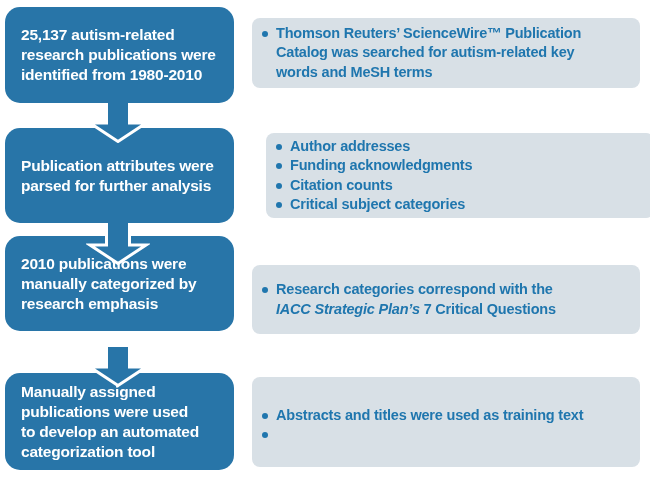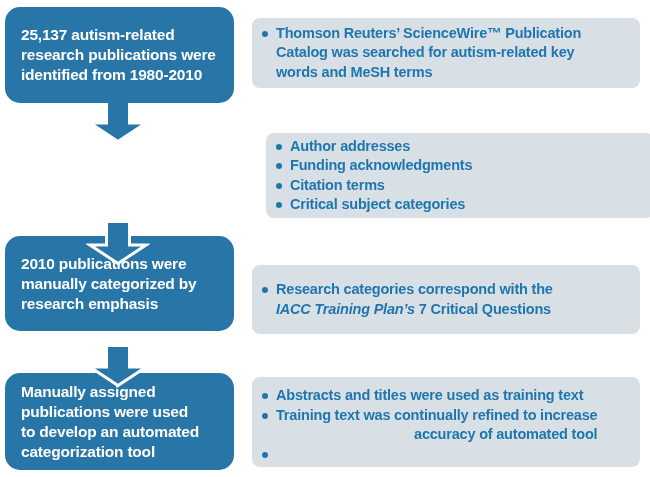--- a/index.html
+++ b/index.html
@@ -120,33 +120,37 @@
 Catalog was searched for autism-related key
 words and MeSH terms</span>
       </li>
     </ul>
   </div>
 
   <svg class="arrow a1" width="64" height="40" viewBox="0 0 64 40">
     <path d="M20.5,0 L20.5,20 L4,20 L32,38.5 L60,20 L43.5,20 L43.5,0"></path>
   </svg>
 
+  <div class="step-box b2">
+    <div class="step-text">Publication attributes were
+parsed for further analysis</div>
+  </div>
   <div class="panel g2">
     <ul>
       <li class="bullet">
         <span class="dot"></span>
         <span class="txt">Author addresses</span>
       </li>
       <li class="bullet">
         <span class="dot"></span>
         <span class="txt">Funding acknowledgments</span>
       </li>
       <li class="bullet">
         <span class="dot"></span>
-        <span class="txt">Citation terms</span>
+        <span class="txt">Citation counts</span>
       </li>
       <li class="bullet">
         <span class="dot"></span>
         <span class="txt">Critical subject categories</span>
       </li>
     </ul>
   </div>
 
   <svg class="arrow a2" width="64" height="42" viewBox="0 0 64 42">
     <path d="M20.5,0 L20.5,22 L4,22 L32,40.5 L60,22 L43.5,22 L43.5,0"></path>
@@ -155,21 +159,21 @@
   <div class="step-box b3">
     <div class="step-text">2010 publications were
 manually categorized by
 research emphasis</div>
   </div>
   <div class="panel g3">
     <ul>
       <li class="bullet">
         <span class="dot"></span>
         <span class="txt"><span>Research categories correspond with the
-</span><em>IACC Training Plan’s</em><span> 7 Critical Questions</span></span>
+</span><em>IACC Strategic Plan’s</em><span> 7 Critical Questions</span></span>
       </li>
     </ul>
   </div>
 
   <svg class="arrow a3" width="64" height="40" viewBox="0 0 64 40">
     <path d="M20.5,0 L20.5,20 L4,20 L32,38.5 L60,20 L43.5,20 L43.5,0"></path>
   </svg>
 
   <div class="step-box b4">
     <div class="step-text">Manually assigned
@@ -178,22 +182,17 @@
 categorization tool</div>
   </div>
   <div class="panel g4">
     <ul>
       <li class="bullet">
         <span class="dot"></span>
         <span class="txt">Abstracts and titles were used as training text</span>
       </li>
       <li class="bullet">
         <span class="dot"></span>
-        <span class="txt">Training text was continually refined to increase
-accuracy of automated tool</span>
-      </li>
-      <li class="bullet">
-        <span class="dot"></span>
       </li>
     </ul>
   </div>
 
 </div>
 
 </body></html>

